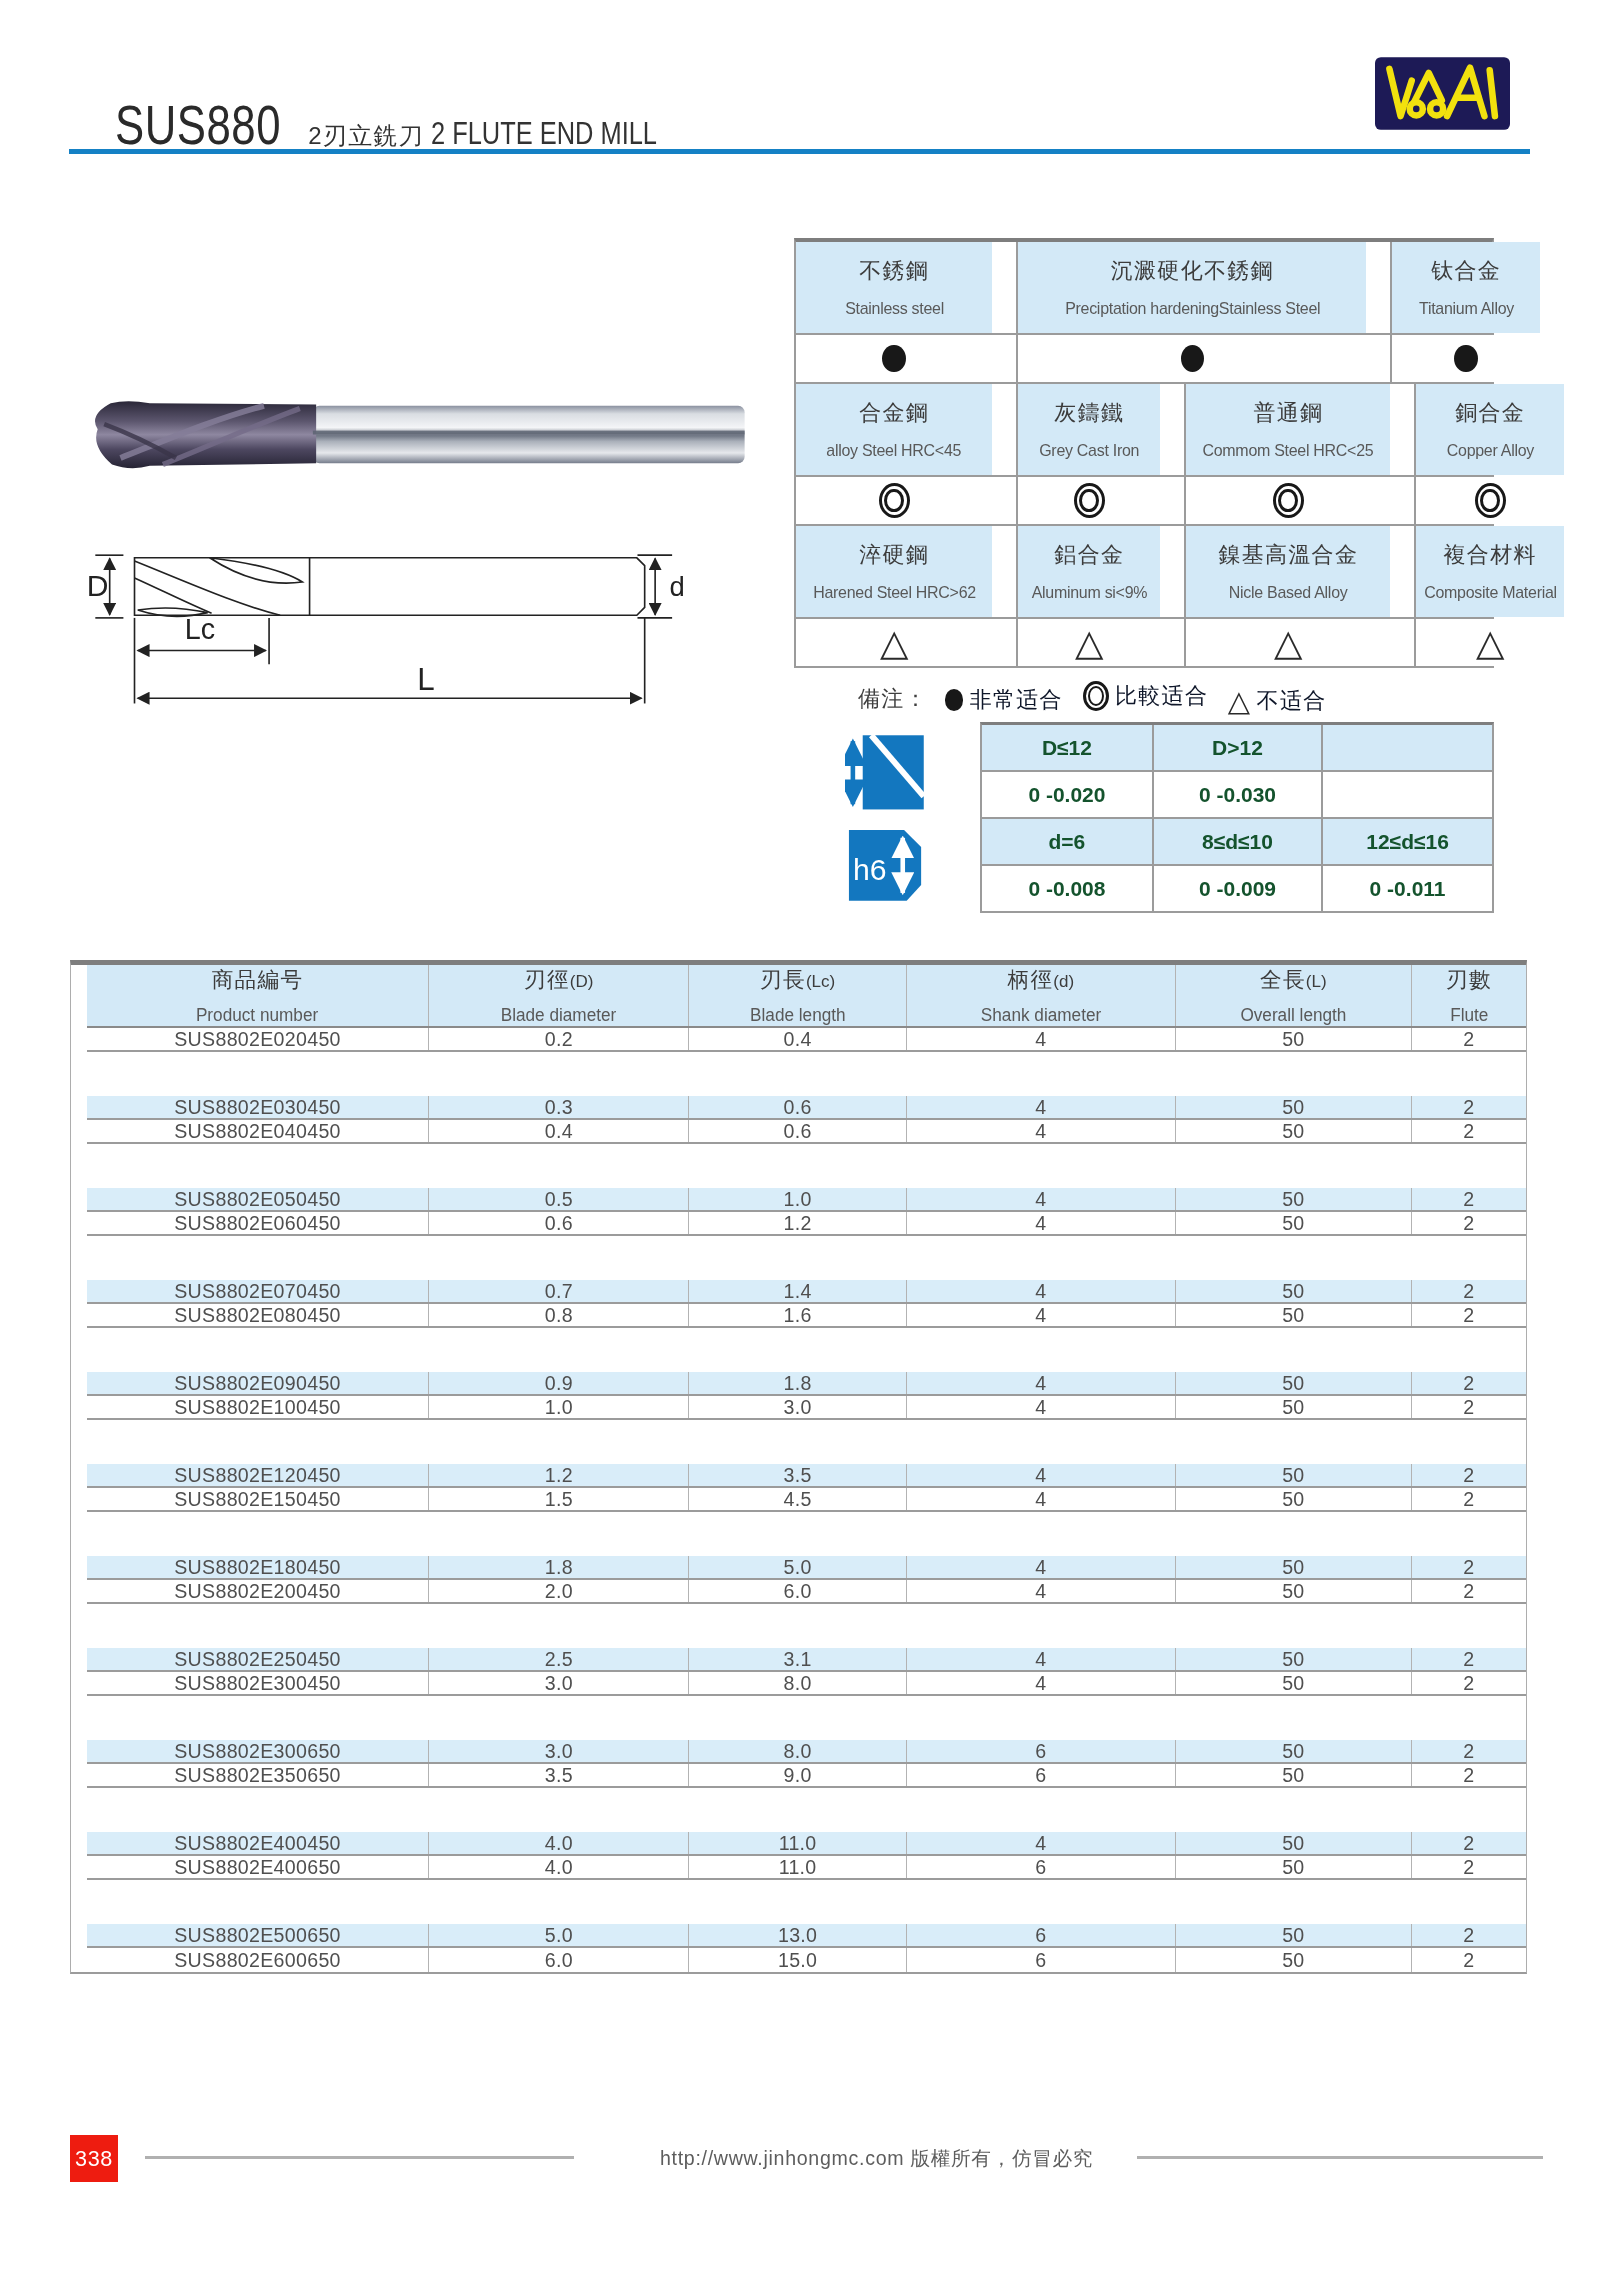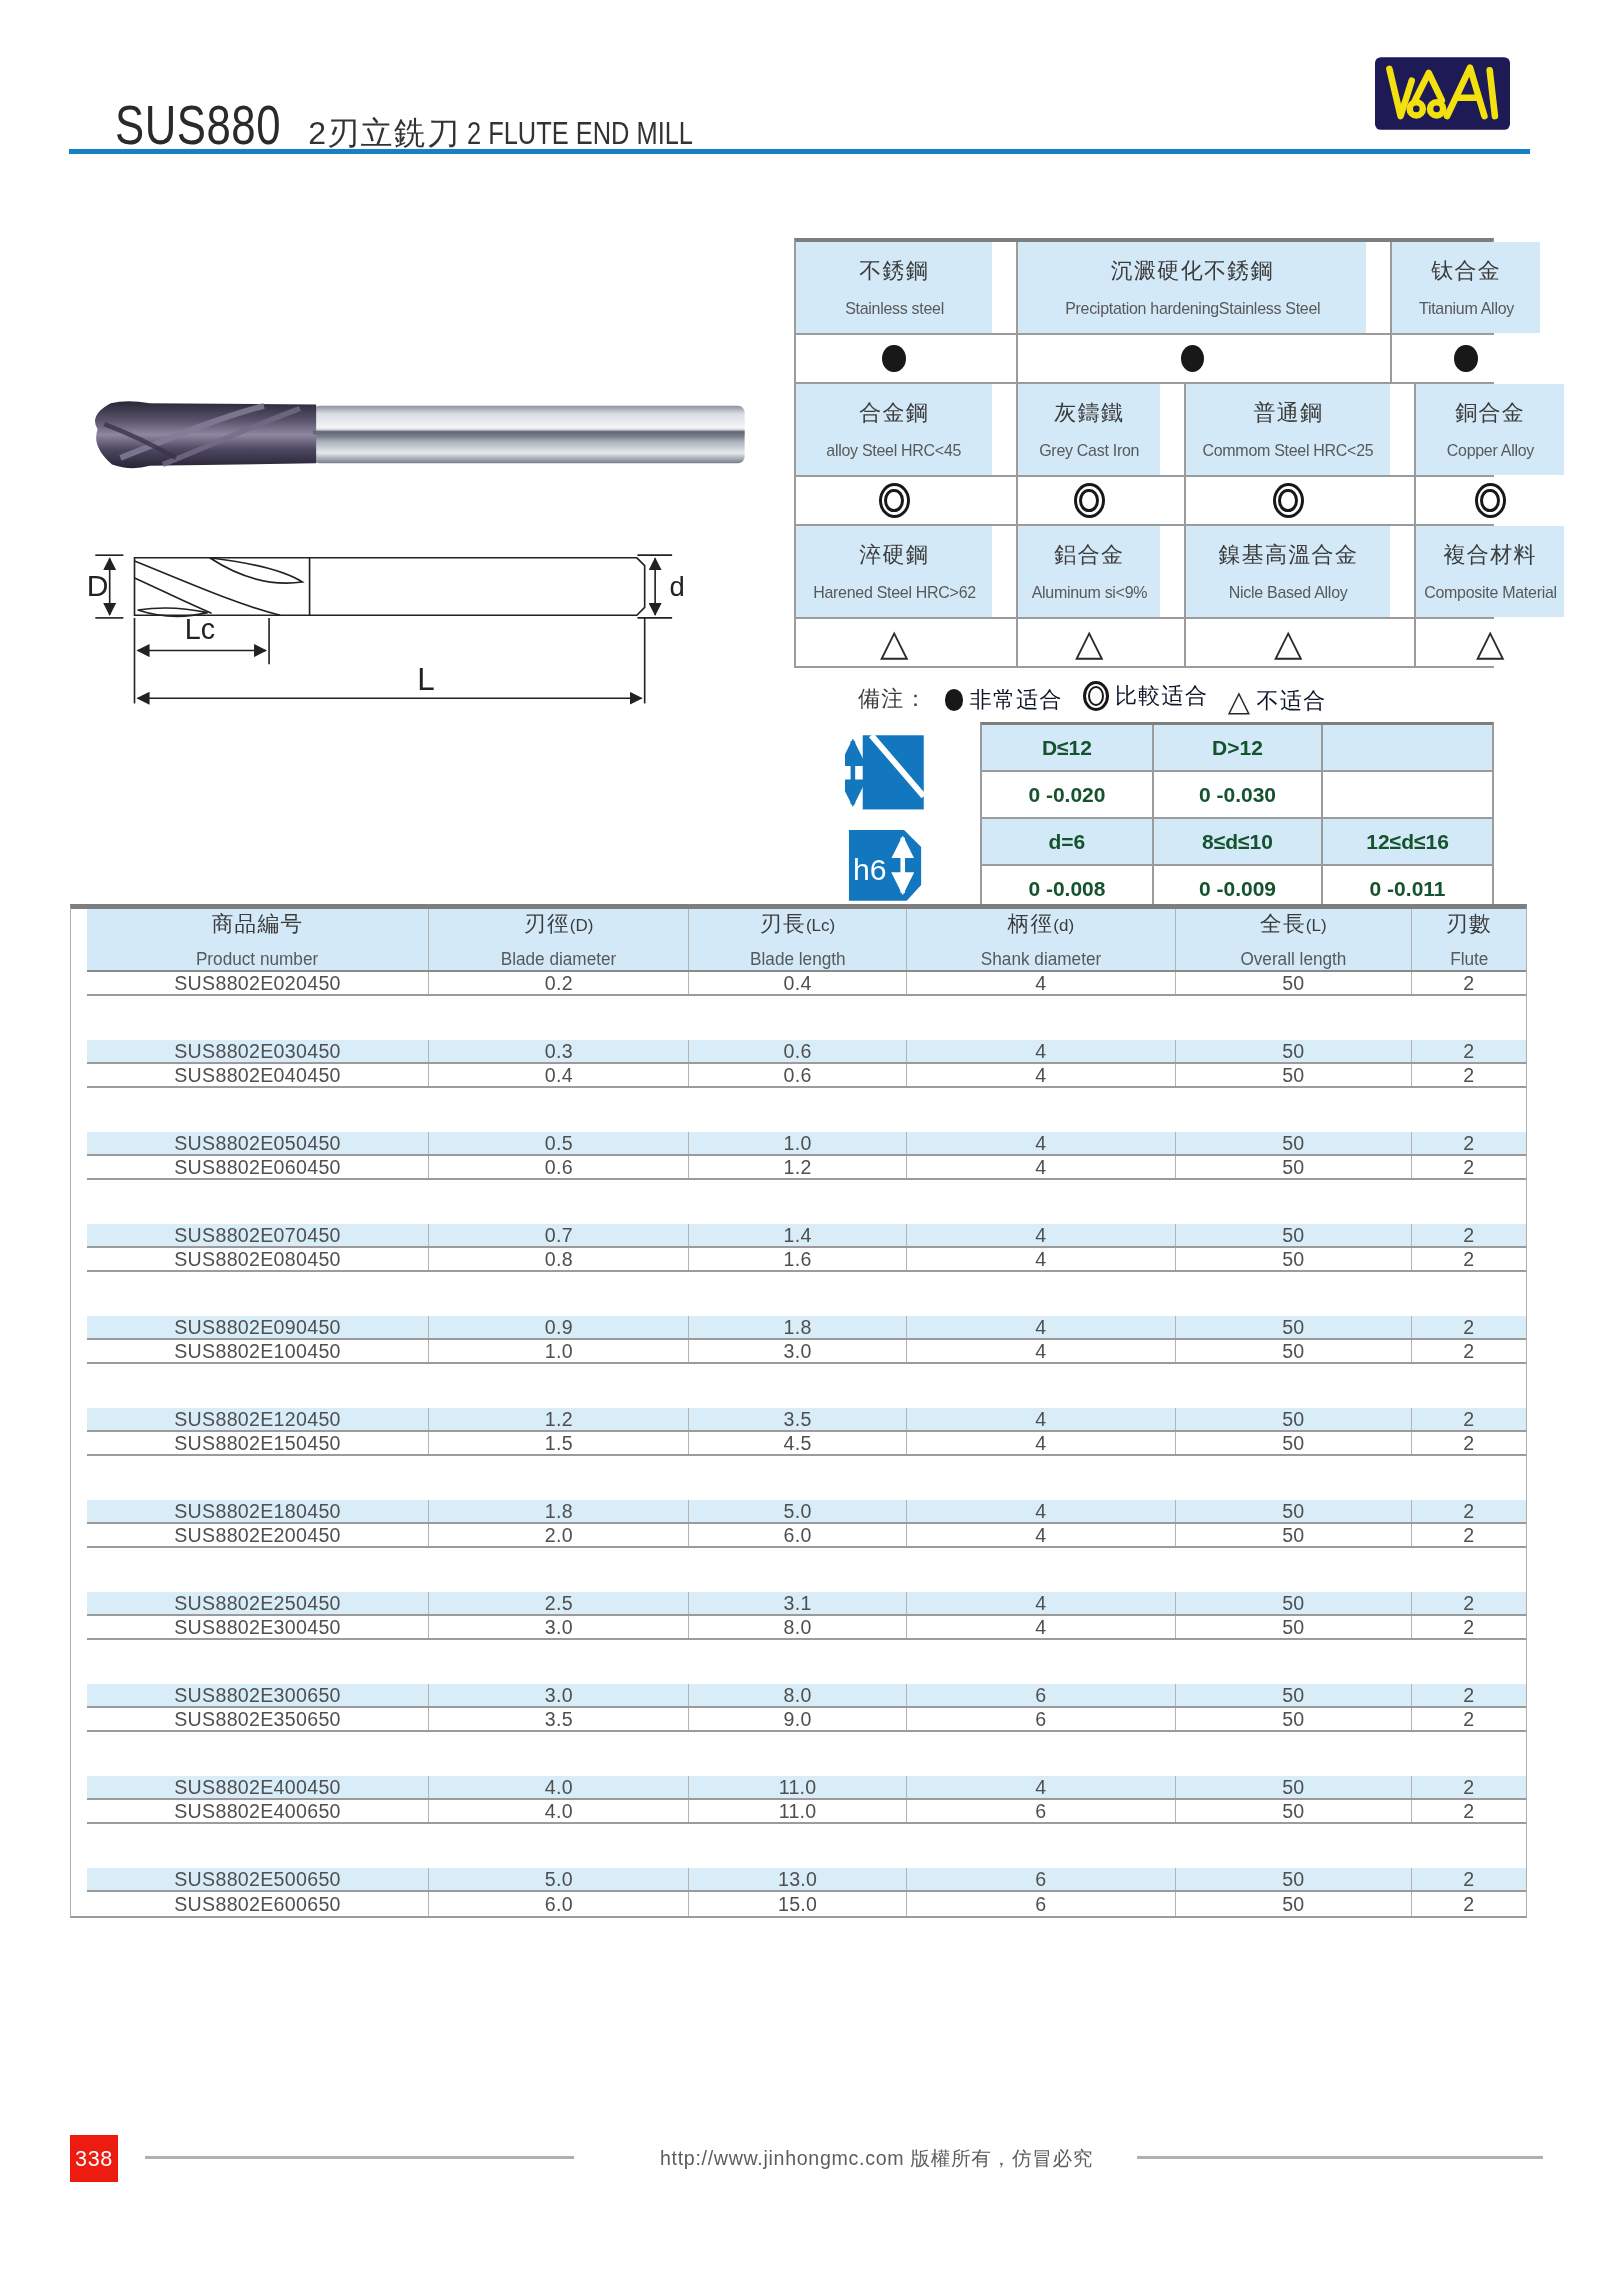--- a/index.html
+++ b/index.html
@@ -2,21 +2,21 @@
 <html style="font-size:10.5px"><head>
 <meta charset="utf-8">
 <style>
   * { margin:0; padding:0; box-sizing:border-box; }
   body { background:#e8e8e8; font-family:"Liberation Sans", sans-serif; }
   .page { position:relative; width:1622px; height:2295px; background:#ffffff; overflow:hidden; font-family:"Liberation Sans", sans-serif; }
 
   
   .title-row { position:absolute; left:115px; top:92px; display:flex; align-items:baseline; }
   .title { font-size:56px; color:#2a2a2a; letter-spacing:0.7px; transform:scaleX(.78); transform-origin:left bottom; font-weight:400; }
-  .subtitle-cn { font-size:32px; color:#333; margin-left:-19.6px; letter-spacing:1.3px; }
+  .subtitle-cn { font-size:24px; color:#333; margin-left:-19.6px; letter-spacing:1.3px; }
   .subtitle-en { font-size:31px; color:#333; margin-left:6.5px; transform:scaleX(.82); transform-origin:left bottom; letter-spacing:0; white-space:nowrap; }
   .rule { position:absolute; left:69px; top:149px; width:1461px; height:4.6px; }
   .logo { position:absolute; left:1375px; top:57px; width:135px; height:73px; }
 
   
   .photo   { position:absolute; left:90px; top:398px; width:661px; height:75px; }
   .drawing { position:absolute; left:85px; top:548px; width:602px; height:162px; }
 
   
   .material-table { position:absolute; left:794px; top:238px; width:700px;
@@ -50,21 +50,21 @@
   .tol-icon-d  { left:845px; top:732px; }
   .tol-icon-h6 { left:845px; top:826px; }
   .tol-table { position:absolute; left:980px; top:722px; width:514px;
     border-top:3.9px solid #7e7e7e; border-left:2px solid #9b9b9b; border-right:2px solid #9b9b9b; }
   .t-row { display:grid; grid-template-columns:33.3% 33.2% 33.5%; border-bottom:2px solid #9b9b9b; height:47px; }
   .t-row.blue { background:#d3e9f7; }
   .t-cell { display:flex; align-items:center; justify-content:center; border-left:2px solid #9b9b9b; font-size:21px; color:#14532d; transform:none; letter-spacing:0;font-weight:bold; }
   .t-cell:first-child { border-left:none; }
 
   
-  .ptable { position:absolute; left:70px; top:904px; width:1457px;
+  .ptable { position:absolute; left:70px; top:960px; width:1457px;
     border-top:5.2px solid #7e7e7e; border-left:1.3px solid #adadad; border-right:1.3px solid #adadad; border-bottom:2px solid #9b9b9b;padding-left:16px; }
   .p-row { display:grid; grid-template-columns:23.7% 18.1% 15.1% 18.7% 16.4% 8%; }
   .p-head { background:#d3e9f7; height:63px; border-bottom:2.6px solid #8a8a8a; }
   .p-data { height:24px; border-bottom:2px solid #9b9b9b; background:#fff; }
   .p-data:last-child { border-bottom:none; }
   .p-data.alt { background:#d9edf9;margin-top:44px; }
   .p-cell { display:flex; flex-direction:column; align-items:center; justify-content:center; border-left:1.3px solid #b3b3b3; overflow:hidden; }
   .p-cell:first-child { border-left:none; }
   .ph-cn { font-size:21.6px; color:#3c3c3c; letter-spacing:1.3px; margin-bottom:10.5px; white-space:nowrap; }
   .ph-cn .sub { font-size:17px; letter-spacing:0; }

